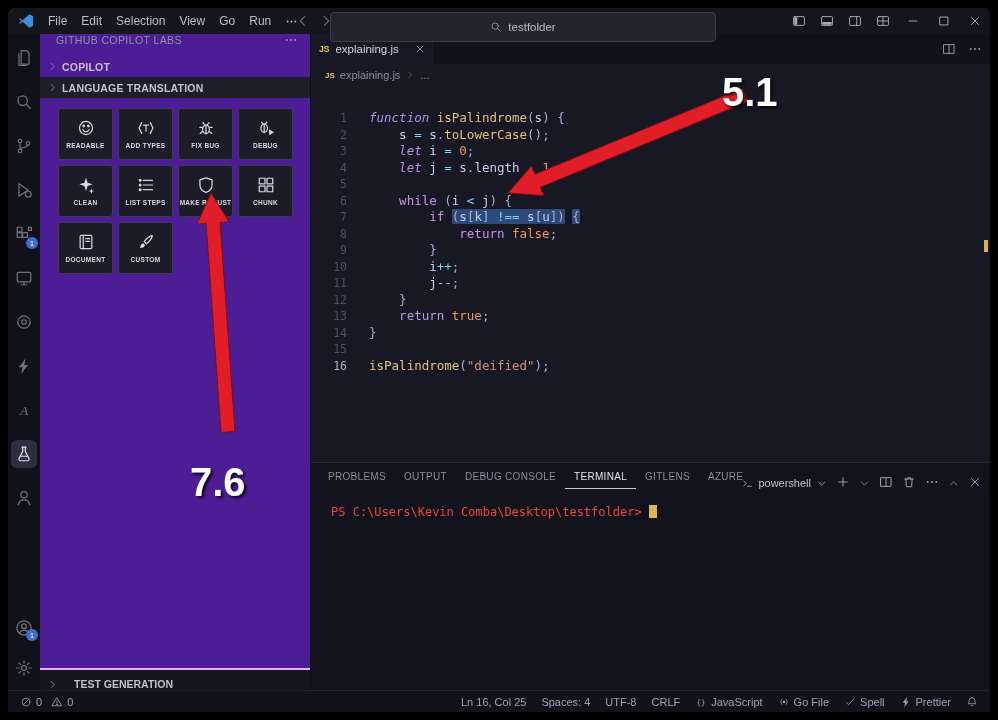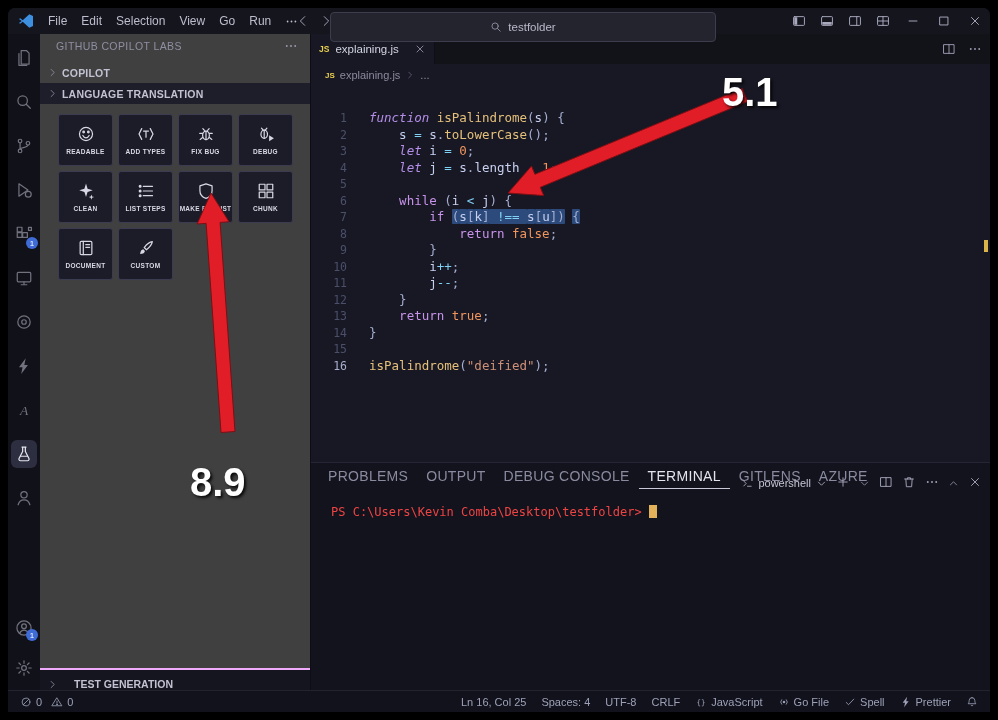--- a/index.html
+++ b/index.html
@@ -25,21 +25,21 @@
 
 .activitybar{position:absolute;left:0;top:26px;bottom:22px;width:32px;background:#111119;display:flex;flex-direction:column;align-items:center;padding-top:2px;z-index:2}
 .ab-item{width:32px;height:44px;display:flex;align-items:center;justify-content:center;color:#72727f;position:relative;flex:none}
 .ab-item.active{color:#e4e4ee}
 .ab-item.active::before{content:'';position:absolute;left:3px;right:3px;top:8px;bottom:8px;background:#2e2e41;border-radius:6px}
 .ab-icon{width:18px;height:18px;position:relative;z-index:1;display:inline-flex}
 .ab-badge{position:absolute;right:2px;bottom:7px;background:#3f6bd6;color:#fff;font-size:8px;min-width:12px;height:12px;border-radius:50%;display:flex;align-items:center;justify-content:center;z-index:2}
 .ab-bottom{margin-top:auto;display:flex;flex-direction:column;align-items:center;padding-bottom:2px}
 .ab-bottom .ab-item{height:40px}
 
-.sidebar{position:absolute;left:32px;top:22px;bottom:22px;width:270px;background:#404040;z-index:1}
+.sidebar{position:absolute;left:32px;top:16px;bottom:22px;width:270px;background:#4c1d95;z-index:1}
 .sb-header{height:32px;display:flex;align-items:center;padding:0 12px 0 16px;font-size:10.5px;letter-spacing:.4px;color:#8f8fa3}
 .more{width:14px;height:14px;margin-left:auto;display:inline-flex;color:#9a9ab0}
 .sb-section{height:21px;display:flex;align-items:center;gap:4px;padding:0 7px;font-size:10.5px;font-weight:bold;color:#c2c2d2;letter-spacing:.2px}
 .sb-section.hl{background:#1e1e2b}
 .chev{width:11px;height:11px;display:inline-flex;color:#9a9aac;flex:none}
 .brush-grid{display:flex;flex-wrap:wrap;gap:5px;padding:10px 8px 0 18px}
 .brush{width:55px;height:52px;background:#1c1c28;border:1px solid #3b3b52;border-radius:3px;display:flex;flex-direction:column;align-items:center;justify-content:center;gap:5px;color:#d6d6e4;cursor:pointer}
 .bicon{width:18px;height:18px;display:inline-flex}
 .blabel{font-size:6.5px;font-weight:bold;letter-spacing:.3px;text-align:center;line-height:1.1;color:#d9d9e6}
 .sb-bottom{position:absolute;bottom:0;left:0;right:0;height:22px;border-top:2px solid #f0abfc;display:flex;align-items:flex-end;gap:16px;padding:0 7px;font-size:10.5px;font-weight:bold;color:#c2c2d2;background:#15151f}
@@ -65,21 +65,21 @@
 .tk.va{color:#c8d0f0}
 .tk.nu{color:#f0955e}
 .tk.st{color:#ce9178}
 .tk.op{color:#7fd1f5}
 .tk.pl{color:#a5aed0}
 .tk.sel{background:#2c4b7c;border-radius:1px}
 .ruler-tick{position:absolute;right:2px;top:206px;width:4px;height:12px;background:#d8b44a}
 
 .panel{position:absolute;left:0;right:0;top:428px;bottom:0;background:#13131d;border-top:1px solid #252535}
 .panel-tabs{height:26px;display:flex;align-items:center;padding-left:8px;position:relative}
-.ptab{padding:0 9px;font-size:14px;color:#8a8aa0;height:100%;display:flex;align-items:center;letter-spacing:.3px;white-space:nowrap}
+.ptab{padding:0 9px;font-size:10px;color:#8a8aa0;height:100%;display:flex;align-items:center;letter-spacing:.3px;white-space:nowrap}
 .ptab.active{color:#e4e4ef;box-shadow:inset 0 -1px 0 #c8c8d8}
 .panel-right{position:absolute;right:8px;top:0;height:26px;display:flex;align-items:flex-end;gap:9px;color:#a2a2b8}
 .p-ic{width:14px;height:14px;display:inline-flex}
 .p-ic.sm{width:11px;height:11px}
 .shellsel{display:flex;align-items:center;gap:5px;font-size:11px;color:#c4c4d4}
 .terminal{padding:16px 8px 0 20px;font-family:"DejaVu Sans Mono",monospace;font-size:12px;color:#ef4444}
 .cursor-block{display:inline-block;width:8px;height:13px;background:#e2b15a;vertical-align:-2px;margin-left:7px}
 
 .statusbar{position:absolute;bottom:0;left:0;right:0;height:22px;background:#12121c;border-top:1px solid #23232f;display:flex;align-items:center;padding:0 12px 0 12px;font-size:11px;color:#9da1b8;z-index:3}
 .sb-left{display:flex;gap:9px;align-items:center}
@@ -640,14 +640,14 @@
       </div>
   </div>
 </div>
 
 <div class="annot">
   <svg viewBox="0 0 998 720">
     <polygon points="742.3,88.5 534.9,174.3 531.5,166.0 508,193 543.7,195.6 540.3,187.3 747.7,101.5" fill="#e11d27" stroke="#7d0f14" stroke-width="1"></polygon>
     <polygon points="235,431.5 220.1,222.4 229.1,221.8 211,193 197.1,224.0 206.1,223.4 221,432.5" fill="#e11d27" stroke="#7d0f14" stroke-width="1"></polygon>
   </svg>
   <div class="annot-label lbl-1">5.1</div>
-  <div class="annot-label lbl-2">8.9</div>
+  <div class="annot-label lbl-2">7.6</div>
 </div>
 
 </body></html>

